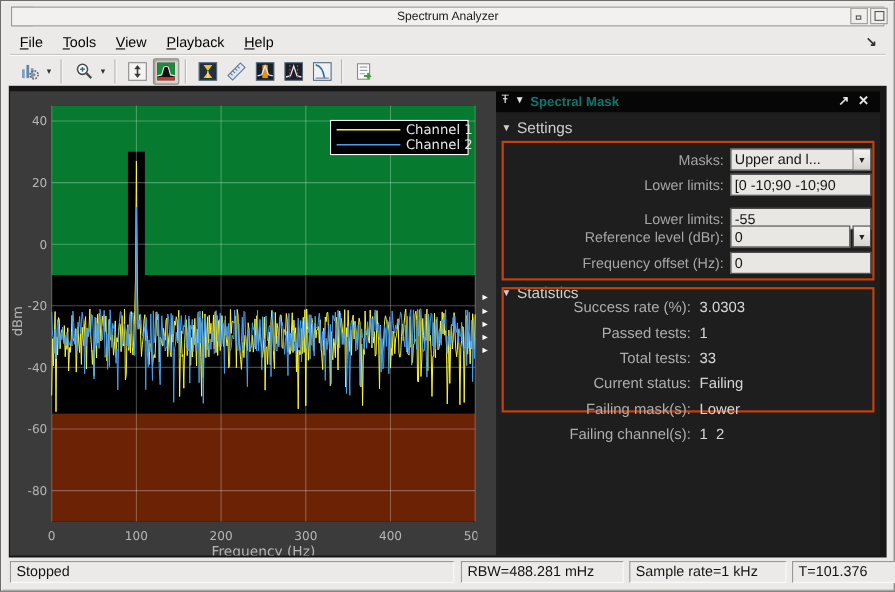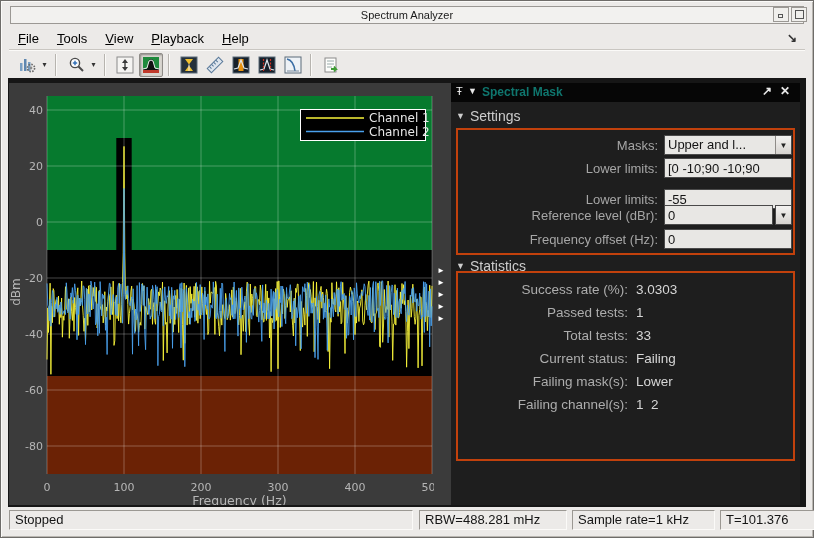--- a/index.html
+++ b/index.html
@@ -67,21 +67,21 @@
   .panel-header .ph-title { position:absolute; left:31px; top:0px; font-size:12px;
     font-weight:bold; color:#0f766e; line-height:19px; }
   .panel-header .ph-undock { position:absolute; right:28px; top:1px; font-size:12px;
     font-weight:bold; color:#e8e8e8; }
   .panel-header .ph-close { position:absolute; right:10px; top:1px; font-size:12px;
     font-weight:bold; color:#e8e8e8; }
   .sec-header { position:absolute; left:5px; font-size:14px; color:#cdcdcd; }
   .sec-header .arr { font-size:9px; margin-right:5px; position:relative; top:-2px; }
   .group-box { position:absolute; left:5px; width:339px; border:2px solid #c2410c; }
   .settings-box { top:45px; height:127px; }
-  .stats-box { top:188px; height:190px; }
+  .stats-box { top:178px; height:114px; }
   .f-row { position:absolute; left:0; right:0; height:21px; }
   .f-label { position:absolute; left:0; width:200px; text-align:right; font-size:13px;
     color:#a6a6a6; line-height:21px; }
   .f-field { position:absolute; left:206px; width:128px; height:20px; background:#e8e7e4;
     border:1px solid #4a4a4a; font-size:13px; color:#141414; }
   input.f-field { padding:0 0 0 3px; font-family:"Liberation Sans",sans-serif; outline:none; }
   .combo { display:flex; }
   .combo .combo-text { flex:1; padding-left:3px; line-height:18px; white-space:nowrap;
     overflow:hidden; }
   .combo .combo-arrow { width:16px; height:18px; background:linear-gradient(#f4f3f1,#d6d3cf);

